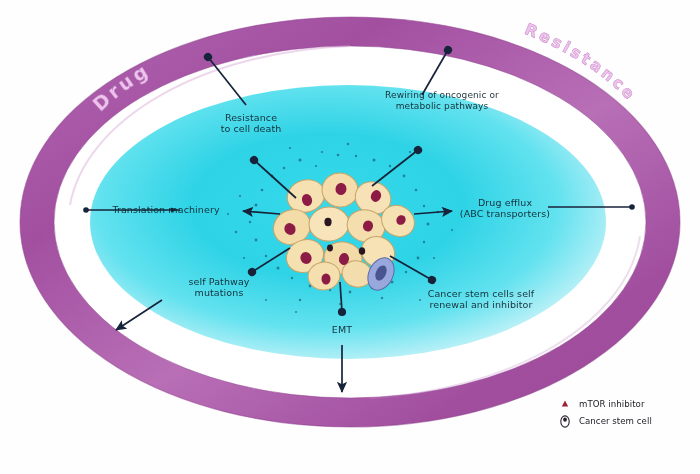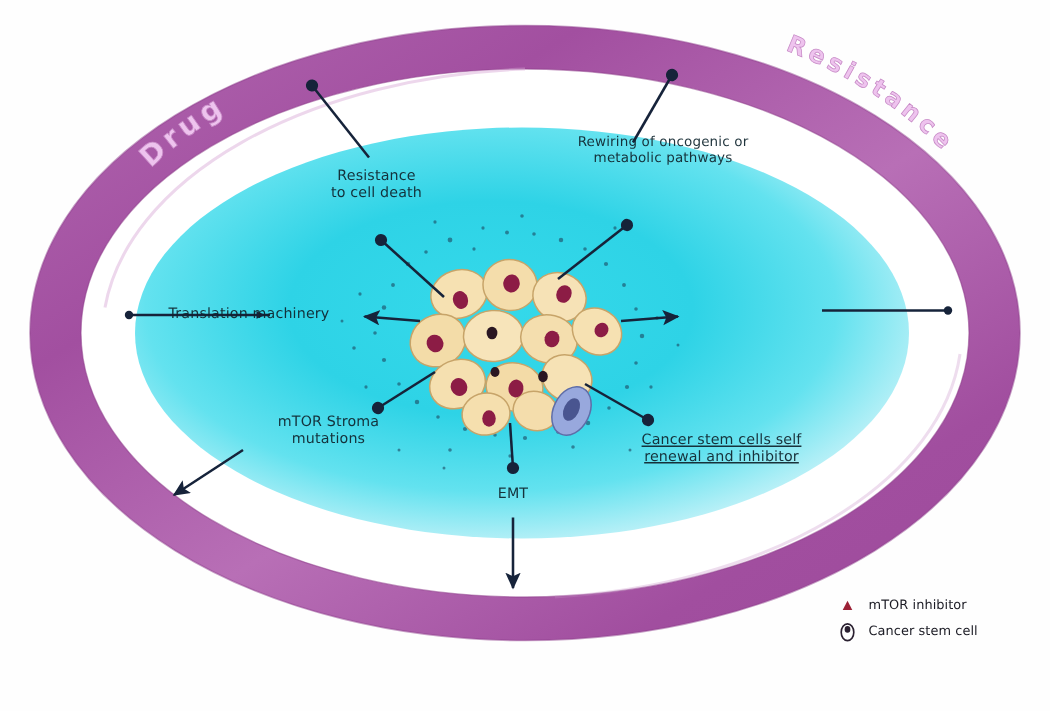--- a/index.html
+++ b/index.html
@@ -269,31 +269,35 @@
   <div class="lbl" style="left:192px; top:112px; width:118px;">
     <div>Resistance</div>
     <div>to cell death</div>
   </div>
 
   <div class="lbl small" style="left:352px; top:90px; width:180px;">
     <div>Rewiring of oncogenic or</div>
     <div>metabolic pathways</div>
   </div>
 
+  <div class="lbl" style="left:452px; top:197px; width:106px;">
+    <div>Drug efflux</div>
+    <div>(ABC transporters)</div>
+  </div>
 
   <div class="lbl" style="left:96px; top:204px; width:140px;">
     <div>Translation machinery</div>
   </div>
 
   <div class="lbl" style="left:160px; top:276px; width:118px;">
-    <div>mTOR Stroma</div>
+    <div>self Pathway</div>
     <div>mutations</div>
   </div>
 
-  <div class="lbl" style="left:406px; top:288px; width:150px;text-decoration:underline;">
+  <div class="lbl" style="left:406px; top:288px; width:150px;">
     <div>Cancer stem cells self</div>
     <div>renewal and inhibitor</div>
   </div>
 
   <div class="lbl" style="left:320px; top:324px; width:44px;">
     <div>EMT</div>
   </div>
 
   <div class="legend">
 

